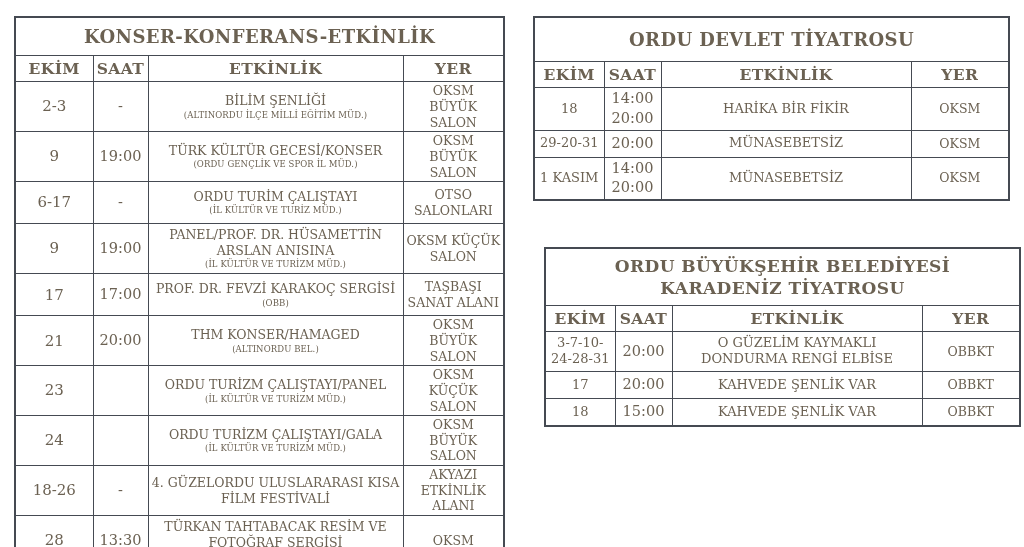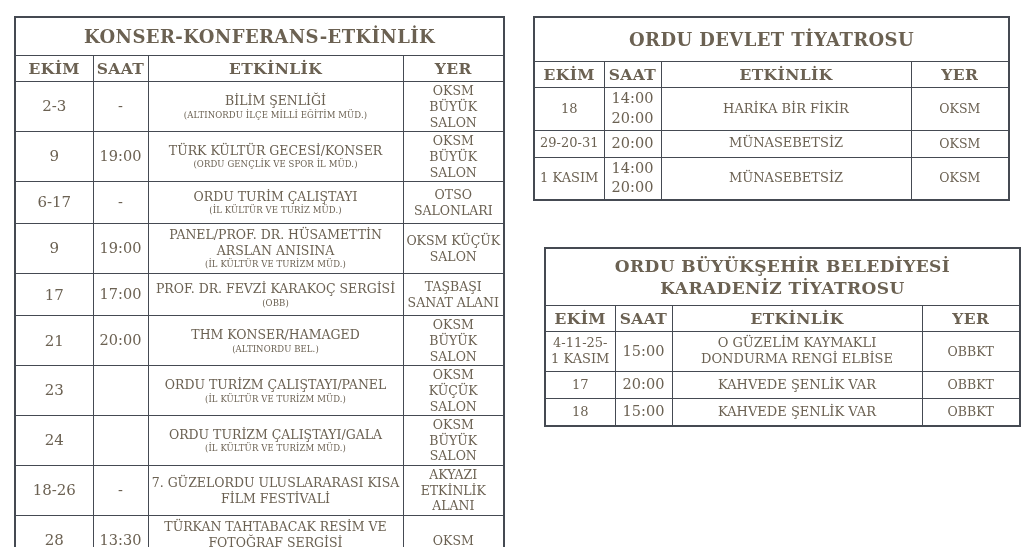--- a/index.html
+++ b/index.html
@@ -163,21 +163,21 @@
           <div class="etk-main">ORDU TURİZM ÇALIŞTAYI/GALA</div>
           <div class="etk-sub">(İL KÜLTÜR VE TURİZM MÜD.)</div>
         </td>
         <td class="c-yer">OKSM
 BÜYÜK SALON</td>
       </tr>
       <tr class="data-row">
         <td class="c-ekim">18-26</td>
         <td class="c-saat">-</td>
         <td class="c-etk">
-          <div class="etk-main">7. GÜZELORDU ULUSLARARASI KISA
+          <div class="etk-main">4. GÜZELORDU ULUSLARARASI KISA
 FİLM FESTİVALİ</div>
         </td>
         <td class="c-yer">AKYAZI
 ETKİNLİK
 ALANI</td>
       </tr>
       <tr class="data-row">
         <td class="c-ekim">28</td>
         <td class="c-saat">13:30</td>
         <td class="c-etk">
@@ -248,23 +248,23 @@
         <td class="title-cell" colspan="4">ORDU BÜYÜKŞEHİR BELEDİYESİ
 KARADENİZ TİYATROSU</td>
       </tr>
       <tr>
         <th>EKİM</th>
         <th>SAAT</th>
         <th>ETKİNLİK</th>
         <th>YER</th>
       </tr>
       <tr class="data-row">
-        <td class="c-ekim">4-11-25-
-1 KASIM</td>
-        <td class="c-saat">15:00</td>
+        <td class="c-ekim">3-7-10-
+24-28-31</td>
+        <td class="c-saat">20:00</td>
         <td class="c-etk">
           <div class="etk-main">O GÜZELİM KAYMAKLI
 DONDURMA RENGİ ELBİSE</div>
         </td>
         <td class="c-yer">OBBKT</td>
       </tr>
       <tr class="data-row">
         <td class="c-ekim">17</td>
         <td class="c-saat">20:00</td>
         <td class="c-etk">

